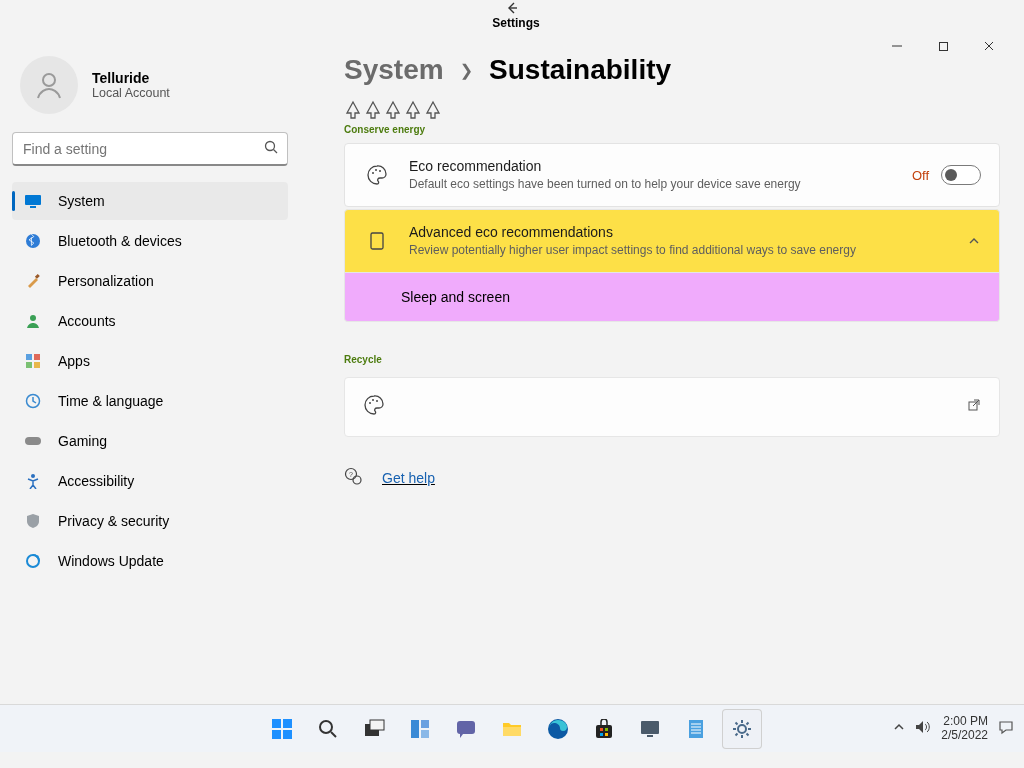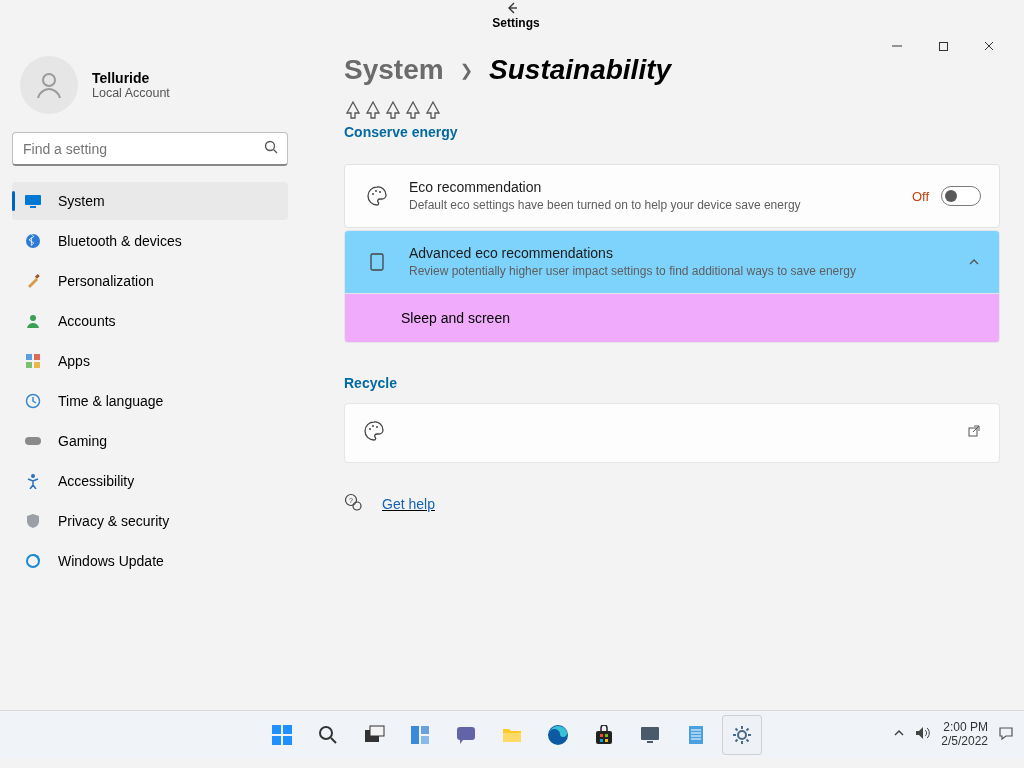--- a/index.html
+++ b/index.html
@@ -27,47 +27,47 @@
     .nav-item { display: flex; align-items: center; gap: 16px; height: 38px; padding: 0 12px; border-radius: 4px; font-size: 14px; cursor: pointer; position: relative; }
     .nav-item.selected { background: #e9e9e9; }
     .nav-item.selected::before { content: ""; position: absolute; left: 0; top: 9px; bottom: 9px; width: 3px; background: #0067c0; border-radius: 2px; }
     .nav-icon { width: 18px; height: 18px; display: flex; align-items: center; justify-content: center; }
 
     
     .content { flex: 1; padding: 14px 24px 0 44px; overflow: auto; }
     .breadcrumb { display: flex; align-items: center; gap: 16px; font-size: 28px; }
     .breadcrumb .parent { color: #6b6b6b; font-weight: 600; }
     .breadcrumb .chev { color: #6b6b6b; font-size: 16px; }
-    .breadcrumb .current { font-weight: 600; font-style: italic; }
+    .breadcrumb .current { font-weight: 600; }
     .trees { margin-top: 14px; display: flex; gap: 2px; }
-    .section-label { font-size: 14px; font-weight: 600; margin-top: 4px; color: #0369a1; }
-
-    .card-stack { margin-top: 24px; }
+    .section-label { font-size: 10px; font-weight: 600; margin-top: 4px; color: #4d7c0f; }
+
+    .card-stack { margin-top: 8px; }
     .card { background: #fdfdfd; border: 1px solid #e3e3e3; border-radius: 4px; }
     .row { display: flex; align-items: center; padding: 14px 18px; gap: 18px; min-height: 58px; }
     .row .icon-col { width: 28px; display: flex; align-items: center; justify-content: center; }
     .row .text-col { flex: 1; }
     .row .title { font-size: 14px; color: #1b1b1b; }
     .row .desc { font-size: 12px; color: #5e5e5e; margin-top: 2px; max-width: 430px; line-height: 1.35; }
     .row .tail { display: flex; align-items: center; gap: 12px; margin-left: auto; }
     .toggle { width: 40px; height: 20px; border-radius: 10px; border: 1px solid #7a7a7a; background: #fff; position: relative; }
     .toggle::after { content: ""; position: absolute; left: 3px; top: 3px; width: 12px; height: 12px; border-radius: 50%; background: #5a5a5a; }
     .off-label { font-size: 13px; color: #c2410c; }
-    .adv-card { margin-top: 2px; background: #7dd3fc; border: 1px solid #e6e6e6; border-radius: 4px 4px 0 0; }
+    .adv-card { margin-top: 2px; background: #fde047; border: 1px solid #e6e6e6; border-radius: 4px 4px 0 0; }
     .sub-row { background: #f0abfc; border: 1px solid #e6e6e6; border-top: none; border-radius: 0 0 4px 4px; padding: 16px 56px; font-size: 14px; }
 
     .section2 { margin-top: 32px; }
     .link-row { margin-top: 12px; background: #fdfdfd; border: 1px solid #e6e6e6; border-radius: 4px; display: flex; align-items: center; padding: 16px 18px; gap: 18px; cursor: pointer; }
     .ext-icon { margin-left: auto; }
 
     .help { margin-top: 30px; display: flex; align-items: center; gap: 18px; cursor: pointer; text-decoration: underline; }
     .help a { color: #1761b0; text-decoration: none; font-size: 14px; margin-left:2px; }
 
     
-    .taskbar { position: absolute; bottom: 10px; left: 0; right: 0; height: 48px; background: #f0f3f8; border-top: 1px solid #d9d9d9; display: flex; align-items: center; }
+    .taskbar { position: absolute; bottom: 16px; left: 0; right: 0; height: 48px; background: #f0f3f8; border-top: 1px solid #d9d9d9; display: flex; align-items: center; }
     .task-center { position: absolute; left: 50%; transform: translateX(-50%); display: flex; gap: 6px; }
     .task-btn { width: 40px; height: 40px; border-radius: 4px; display: flex; align-items: center; justify-content: center; cursor: pointer; }
     .task-btn.active { background: #eef1f6; box-shadow: 0 0 0 1px #d0d0d0 inset; }
     .tray { margin-left: auto; display: flex; align-items: center; gap: 10px; padding-right: 10px; font-size: 12px; color: #333; }
     .clock { text-align: right; line-height: 1.15; }
   </style>
 </head>
 <body>
 
 <div class="titlebar">

